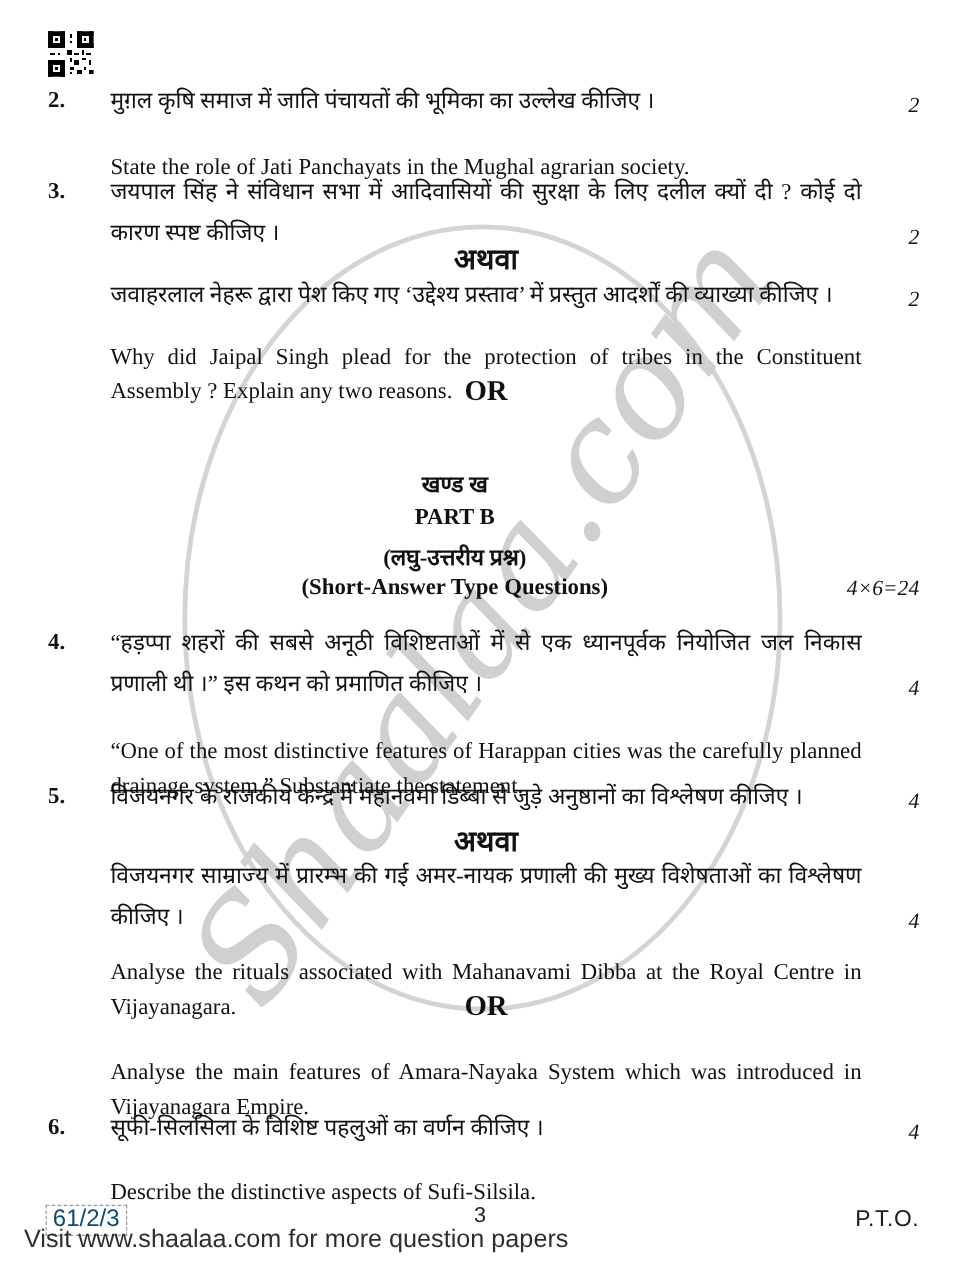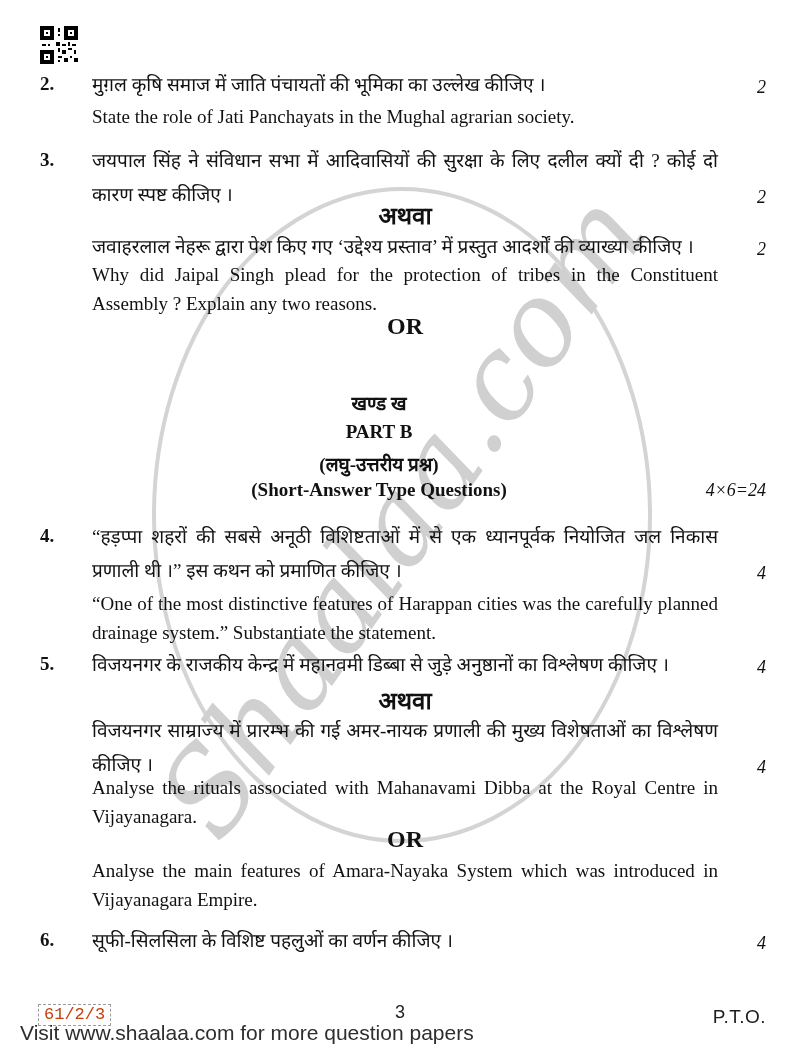--- a/index.html
+++ b/index.html
@@ -11,33 +11,33 @@
     position: relative;
     overflow: hidden;
   }
   
   .watermark-svg { position: absolute; top: 0; left: 0; z-index: 0; pointer-events: none; }
   
   .block { position: absolute; left: 40px; width: 726px; display: flex; z-index: 1; }
   .num   { width: 52px; flex: 0 0 52px; font-weight: bold; font-size: 19px; line-height: 32px; }
   .qbody { width: 626px; flex: 0 0 626px; font-size: 19px; }
   .hindi   { line-height: 34px; text-align: justify; }
-  .english { line-height: 29px; text-align: justify; }
+  .english { line-height: 29px; text-align: justify; margin-top: 23px; }
   .marks { width: 48px; flex: 0 0 48px; text-align: right; font-style: italic; font-size: 18px;
            align-self: flex-end; line-height: 30px; }
   .center-label { width: 626px; flex: 0 0 626px; text-align: center; font-weight: bold; font-size: 24px; }
   .sec-line { position: absolute; left: 40px; width: 726px; z-index: 1; }
   .sec-text { width: 678px; text-align: center; font-weight: bold; font-size: 19px; display: inline-block; }
   .sec-marks { position: absolute; right: 0; bottom: 0; font-style: italic; font-weight: normal; font-size: 18px; }
   
   .qr { position: absolute; left: 40px; top: 26px; z-index: 1; }
   
   .paper-code { position: absolute; left: 38px; top: 1004px; z-index: 2;
                 border: 1px dashed #9a9a9a; padding: 0 5px 1px 5px;
-                font-family: Liberation Mono, monospace; font-size: 17px; color: #c2410c; }
+                font-family: Liberation Sans, sans-serif; font-size: 20px; color: #0c4a6e; }
   .page-num { position: absolute; left: 0; top: 1002px; width: 800px; text-align: center; z-index: 1;
               font-family: "Liberation Sans", sans-serif; font-size: 18px; color: #222; }
   .pto { position: absolute; right: 34px; top: 1006px; z-index: 1;
          font-family: Liberation Sans, sans-serif; font-size: 19px; color: #1d1d1d; letter-spacing: 0.5px; }
   .visit { position: absolute; left: 20px; top: 1021px; z-index: 2;
            font-family: "Liberation Sans", sans-serif; font-size: 21px; color: #2e2e2e; white-space: nowrap; }
 </style>
 </head>
 <body>
 
@@ -171,18 +171,19 @@
   <div class="qbody english">Analyse the main features of Amara-Nayaka System which was introduced in Vijayanagara Empire.</div>
 </div>
 
 <div class="block" style="top:924px">
   <div class="num">6.</div>
   <div class="qbody hindi">सूफी-सिलसिला के विशिष्ट पहलुओं का वर्णन कीजिए ।</div>
   <div class="marks">4</div>
 </div>
 <div class="block" style="top:956px">
   <div class="num"></div>
+  <div class="qbody english">Describe the distinctive aspects of Sufi-Silsila.</div>
 </div>
 
 <div class="paper-code">61/2/3</div>
 <div class="page-num">3</div>
 <div class="pto">P.T.O.</div>
 <div class="visit">Visit www.shaalaa.com for more question papers</div>
 
 </body></html>

